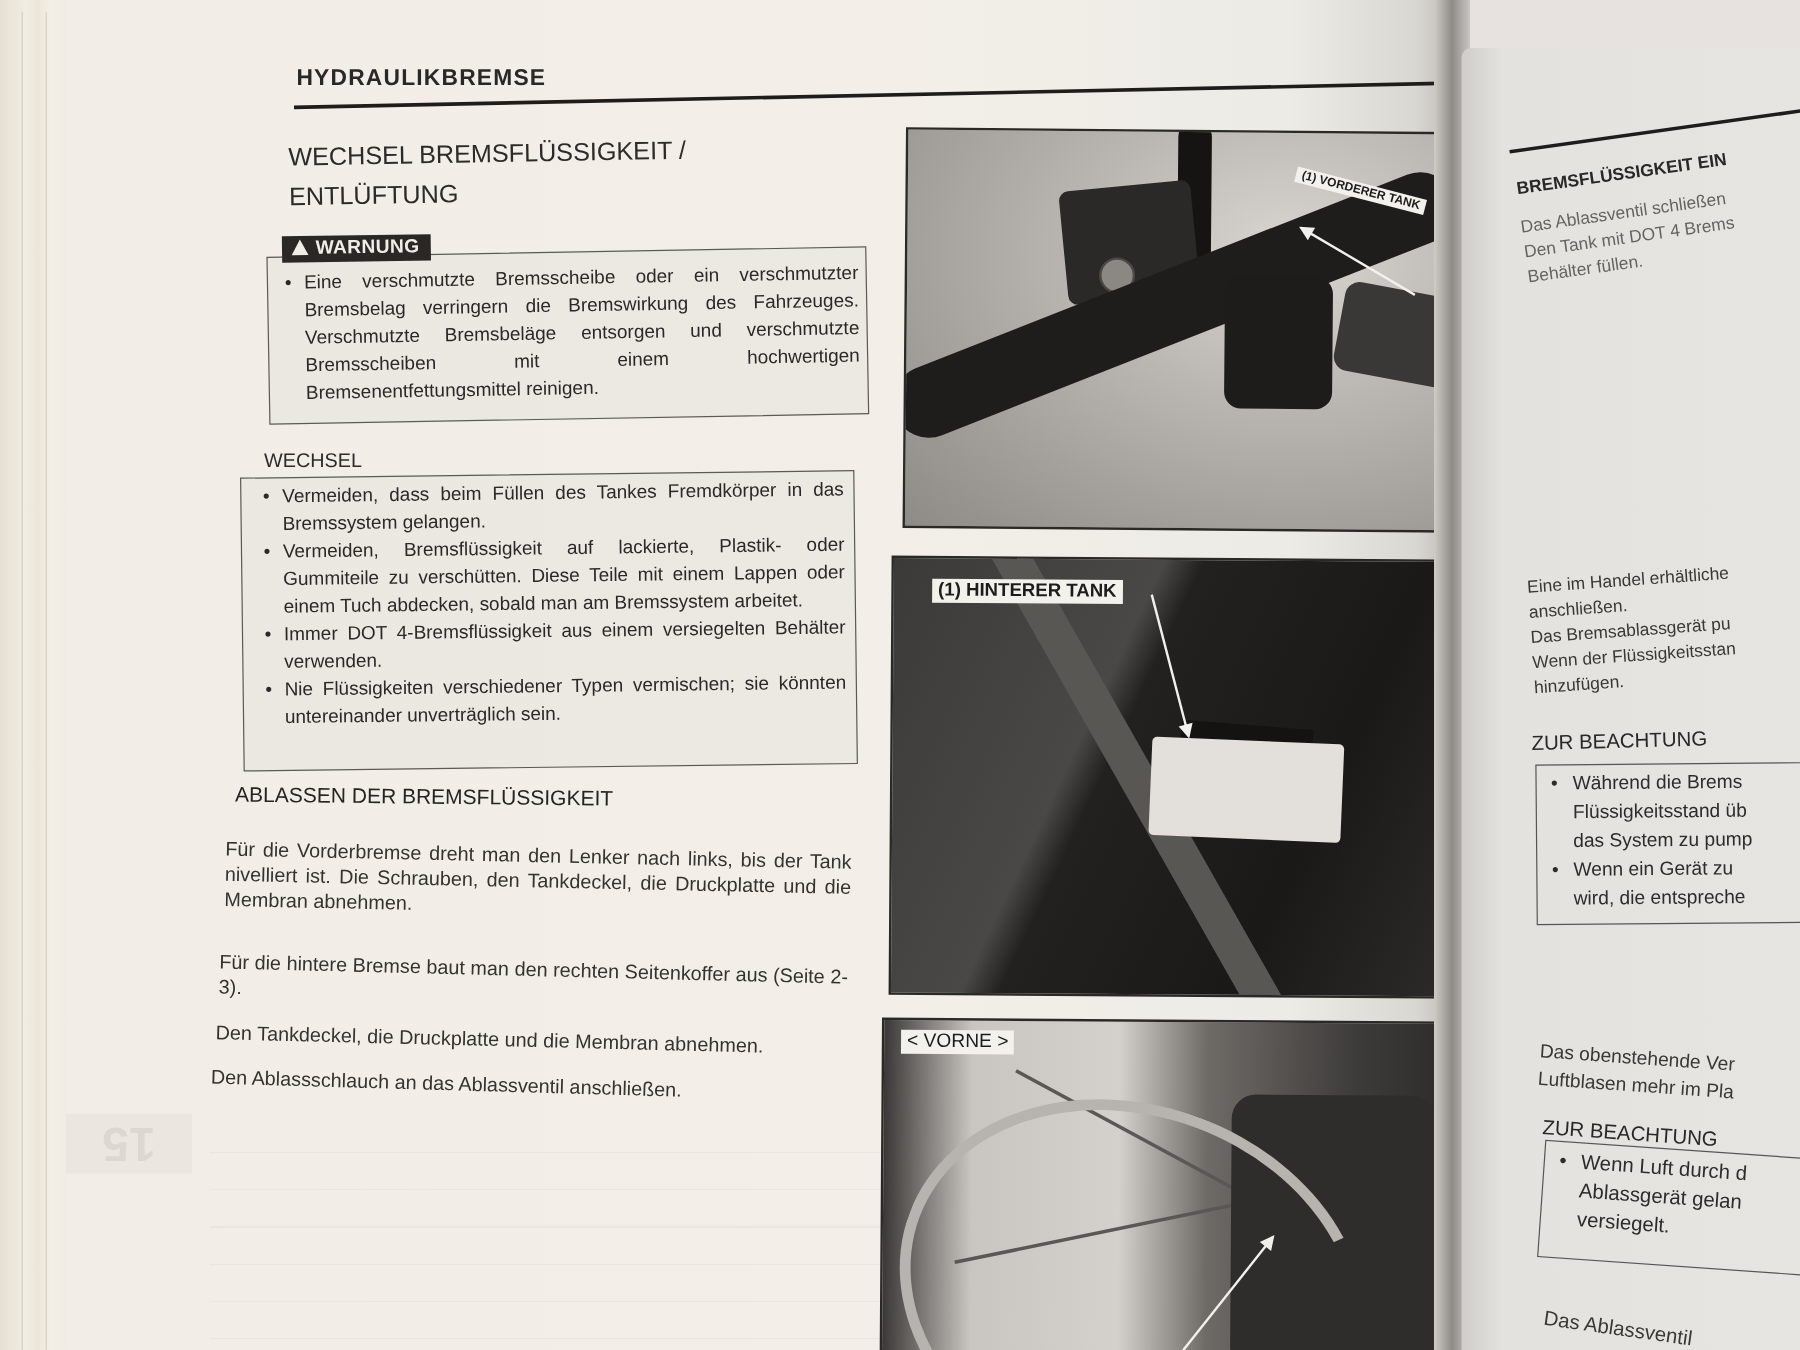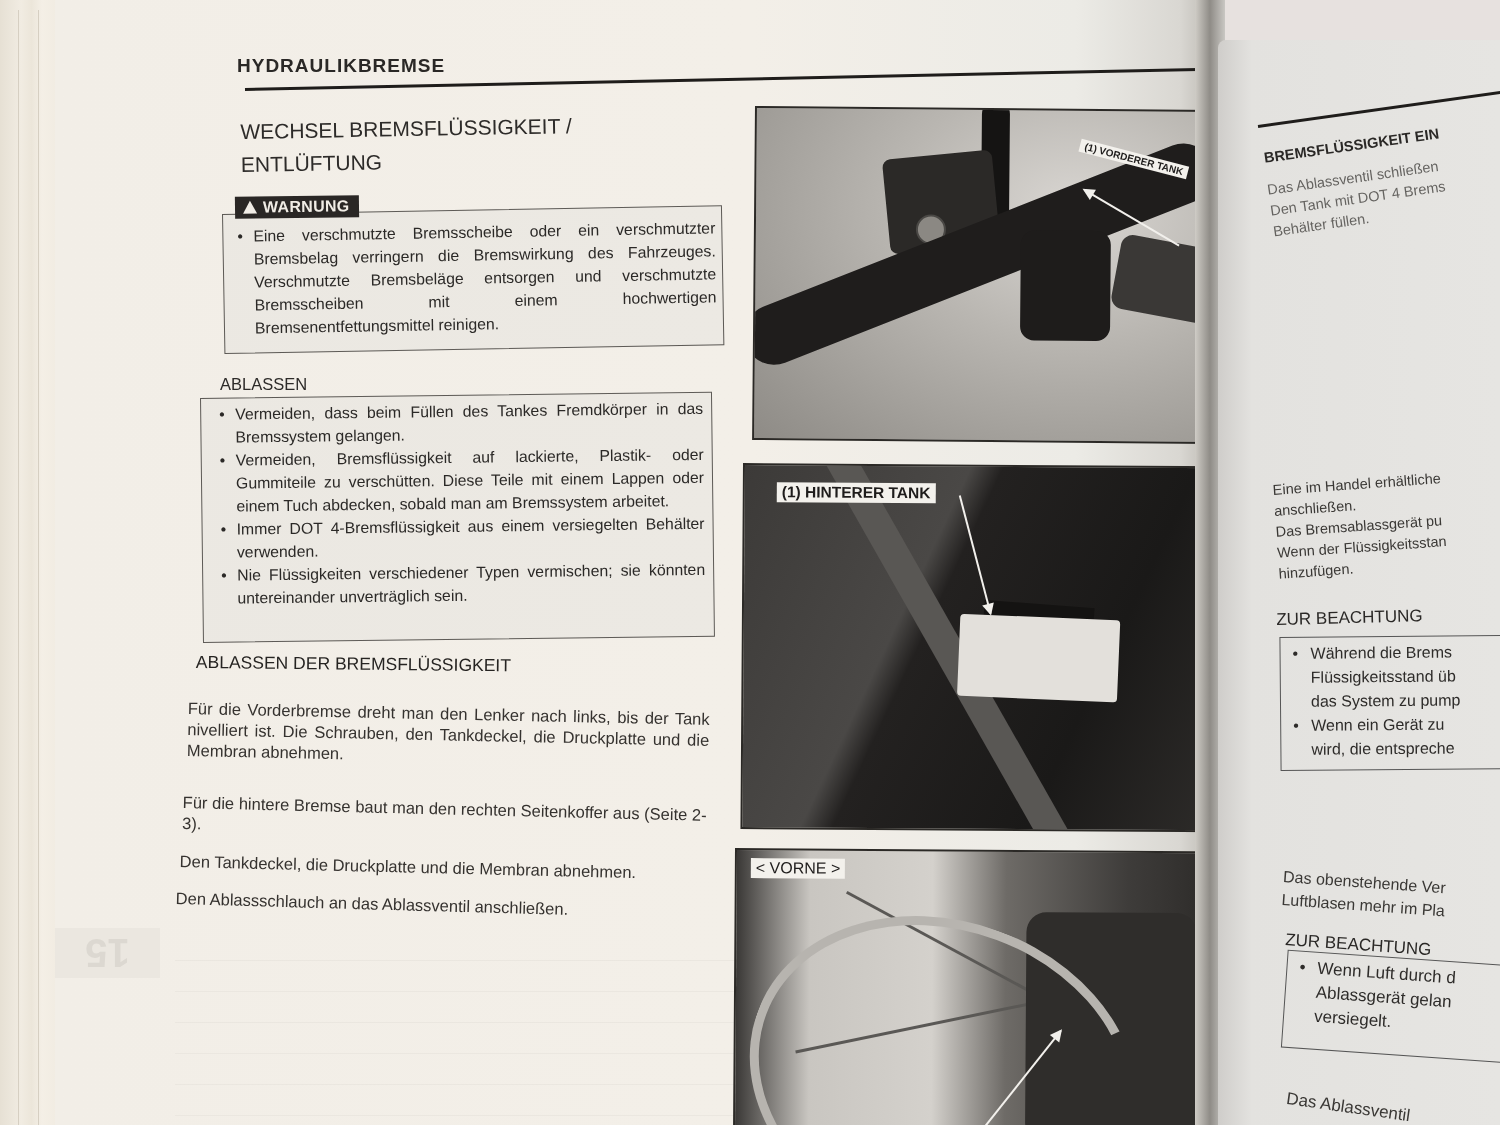--- a/index.html
+++ b/index.html
@@ -20,21 +20,21 @@
   .gutter { position: absolute; left: 1195px; top: 0; width: 30px; height: 1125px;
     background: linear-gradient(90deg, #cfccc6, #8f8c87 50%, #c9c7c3); }
 
   
   .right-page { position: absolute; left: 1218px; top: 40px; width: 282px; height: 1085px;
     background: linear-gradient(90deg, #cfcdca 0%, #e3e2df 12%, #e6e5e2 100%);
     border-top-left-radius: 8px; overflow: hidden; }
   .right-top-bg { position: absolute; left: 1150px; top: 0; width: 350px; height: 60px;
     background: #e7e1df; }
 
-  .header-title { position: absolute; left: 237px; top: 55px; font-size: 19px; font-weight: bold;
+  .header-title { position: absolute; left: 247px; top: 55px; font-size: 19px; font-weight: bold;
     letter-spacing: 1px; color: #2a2826; }
   .header-rule { position: absolute; left: 245px; top: 88px; width: 965px; height: 3px; background: #1f1d1b;
     transform: rotate(-1.2deg); transform-origin: left center; }
 
   .section-title { position: absolute; left: 240px; top: 115px; font-size: 21px; line-height: 33px;
     color: #2d2b29; transform: rotate(-1deg); transform-origin: left top; }
 
   .warning-badge { position: absolute; left: 235px; top: 196px; background: #2a2725; color: #f1ede6;
     font-weight: bold; font-size: 16px; padding: 2px 9px 2px 8px; letter-spacing: 0.3px;
     transform: rotate(-0.8deg); }
@@ -164,21 +164,21 @@
   <div>ENTLÜFTUNG</div>
 </div>
 
 <div class="box warning-box">
   <ul>
     <li>Eine verschmutzte Bremsscheibe oder ein verschmutzter Bremsbelag verringern die Bremswirkung des Fahrzeuges. Verschmutzte Bremsbeläge entsorgen und verschmutzte Bremsscheiben mit einem hochwertigen Bremsenentfettungsmittel reinigen.</li>
   </ul>
 </div>
 <div class="warning-badge"><span class="warn-tri"></span><span>WARNUNG</span></div>
 
-<div class="caution-label">ABLASSEN</div>
+<div class="caution-label">WECHSEL</div>
 <div class="box caution-box">
   <ul>
     <li>Vermeiden, dass beim Füllen des Tankes Fremdkörper in das Bremssystem gelangen.</li>
     <li>Vermeiden, Bremsflüssigkeit auf lackierte, Plastik- oder Gummiteile zu verschütten. Diese Teile mit einem Lappen oder einem Tuch abdecken, sobald man am Bremssystem arbeitet.</li>
     <li>Immer DOT 4-Bremsflüssigkeit aus einem versiegelten Behälter verwenden.</li>
     <li>Nie Flüssigkeiten verschiedener Typen vermischen; sie könnten untereinander unverträglich sein.</li>
   </ul>
 </div>
 
 <div class="sub-title">ABLASSEN DER BREMSFLÜSSIGKEIT</div>

